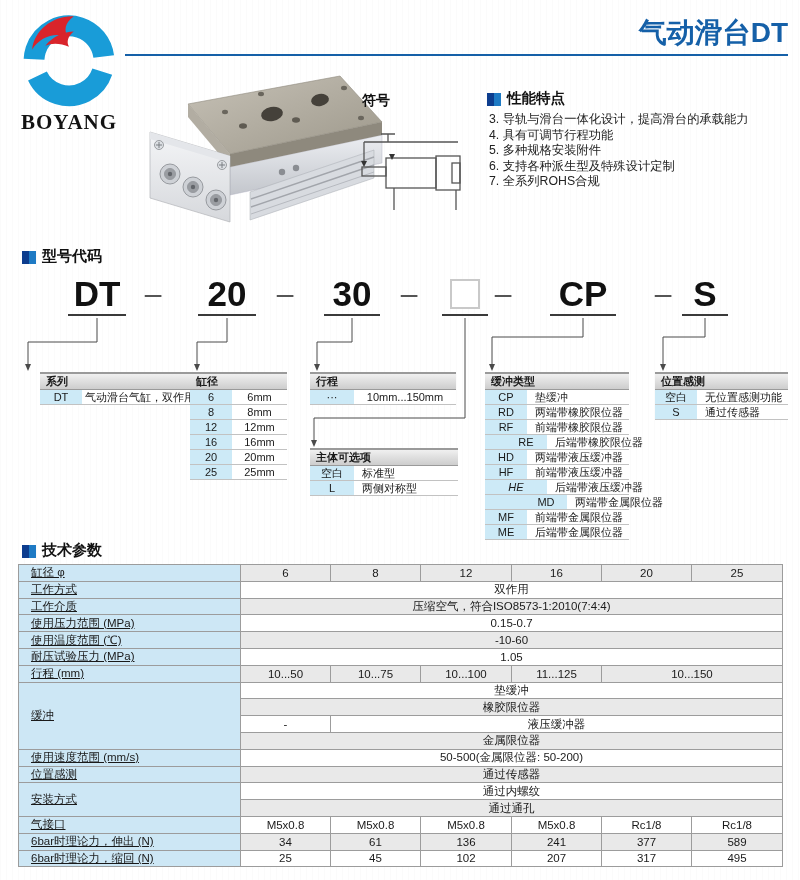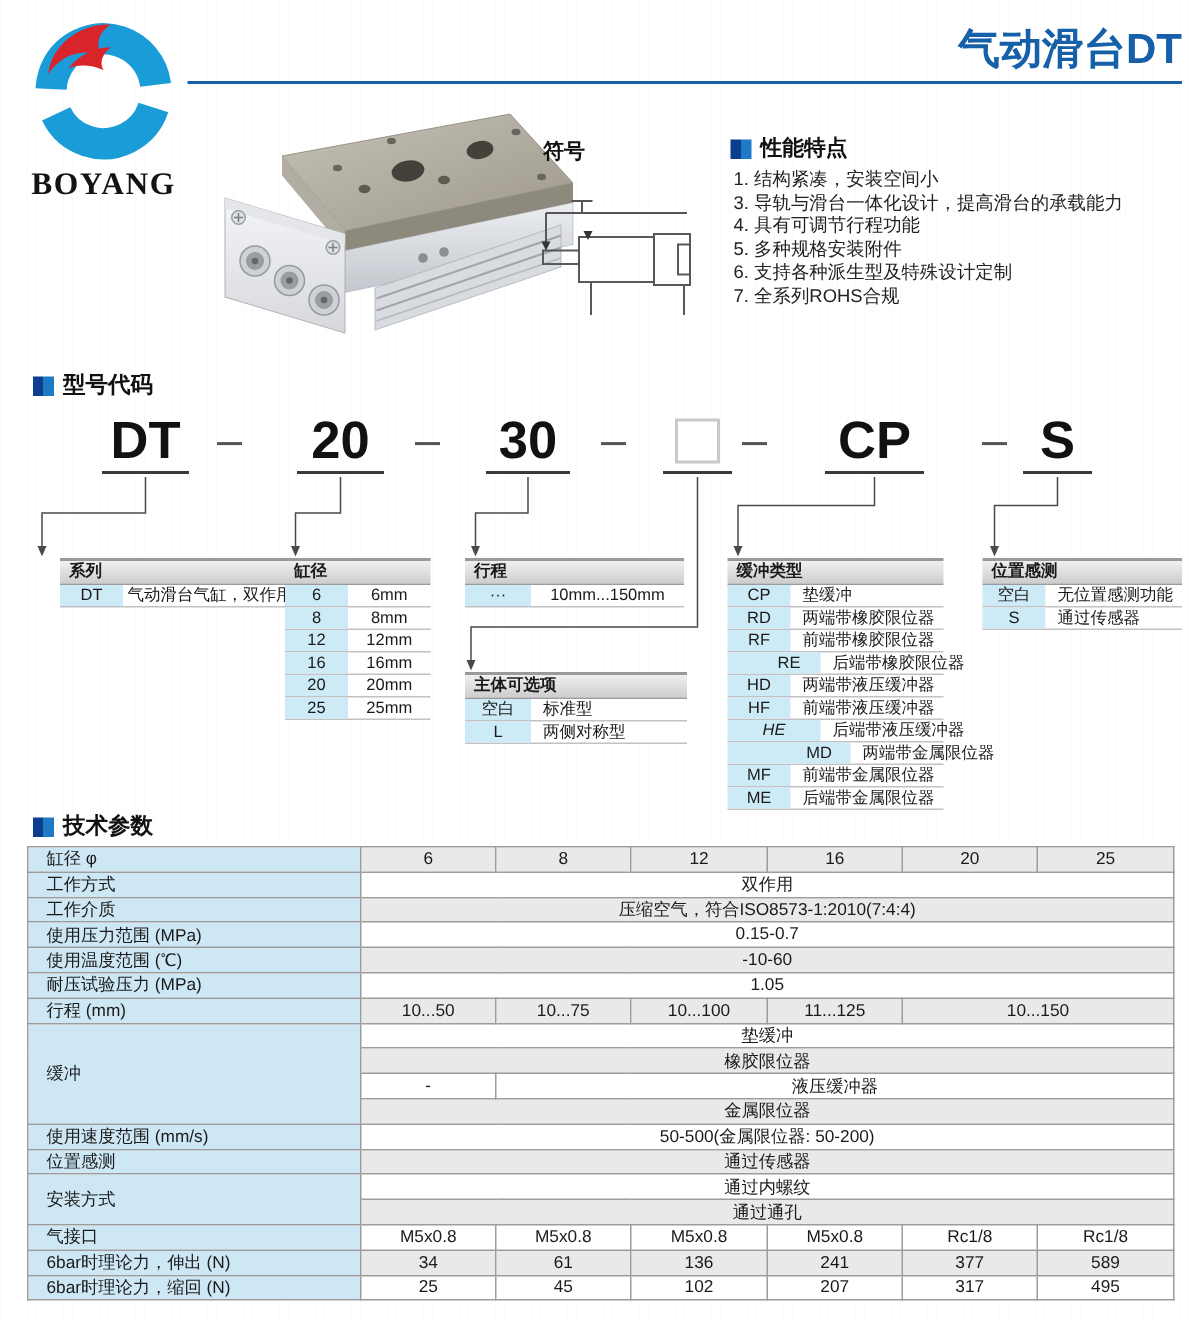--- a/index.html
+++ b/index.html
@@ -30,21 +30,21 @@
   .stable .sthead{height:15px;line-height:15px;font-weight:bold;padding-left:6px;
      background:linear-gradient(#f0f0f0,#cdcdcd);border-top:2px solid #9a9a9a;border-bottom:1px solid #9a9a9a;}
   .srow{display:flex;height:14px;line-height:14px;border-bottom:1px solid #c2c2c2;}
   .scode{background:#cdeaf7;text-align:center;flex:0 0 auto;}
   .sdesc{flex:1;padding-left:8px;white-space:nowrap;}
   .sdesc.center{padding-left:0;text-align:center;}
   
   .tech-table{border-collapse:collapse;table-layout:fixed;width:764px;background:#fff;z-index:2;position:absolute;left:18px;top:564px;}
   .tech-table td{border:1px solid #9c9c9c;height:15.8px;padding:0;font-size:11.5px;text-align:center;
                  white-space:nowrap;overflow:hidden;background:#fff;}
-  .tech-table td.lbl{background:#cde7f5;text-align:left;padding-left:12px;}
+  .tech-table td.lbl{background:#cde7f5;text-align:left;padding-left:12px;text-decoration:underline;}
   .tech-table tr.g td:not(.lbl){background:#e9e9e9;}
   svg{display:block;}
   .overlay{pointer-events:none;z-index:1;}
 </style>
 </head>
 <body>
 
 <div class="page">
 
   <svg class="abs" style="left:16px;top:6px;" width="106" height="104" viewBox="0 0 110 110">
@@ -129,21 +129,20 @@
       <rect x="98" y="51" width="8" height="20"></rect>
       <path d="M40,76 V98 M102,78 V98"></path>
     </g>
     <polygon points="10,55 7,49 13,49" fill="#333"></polygon>
     <polygon points="35,42 41,42 38,48" fill="#333"></polygon>
   </svg>
 
   <div class="abs sec-icon" style="left:487px;top:93px;"></div>
   <div class="abs feat-title" style="left:507px;top:89px;">性能特点</div>
   <div class="abs feat-list" style="left:489px;top:112px;">
-    <div>1. 结构紧凑，安装空间小</div>
     <div>3. 导轨与滑台一体化设计，提高滑台的承载能力</div>
     <div>4. 具有可调节行程功能</div>
     <div>5. 多种规格安装附件</div>
     <div>6. 支持各种派生型及特殊设计定制</div>
     <div>7. 全系列ROHS合规</div>
   </div>
 
   <div class="abs sec-icon" style="left:22px;top:251px;"></div>
   <div class="abs sec-title" style="left:42px;top:247px;">型号代码</div>
 

